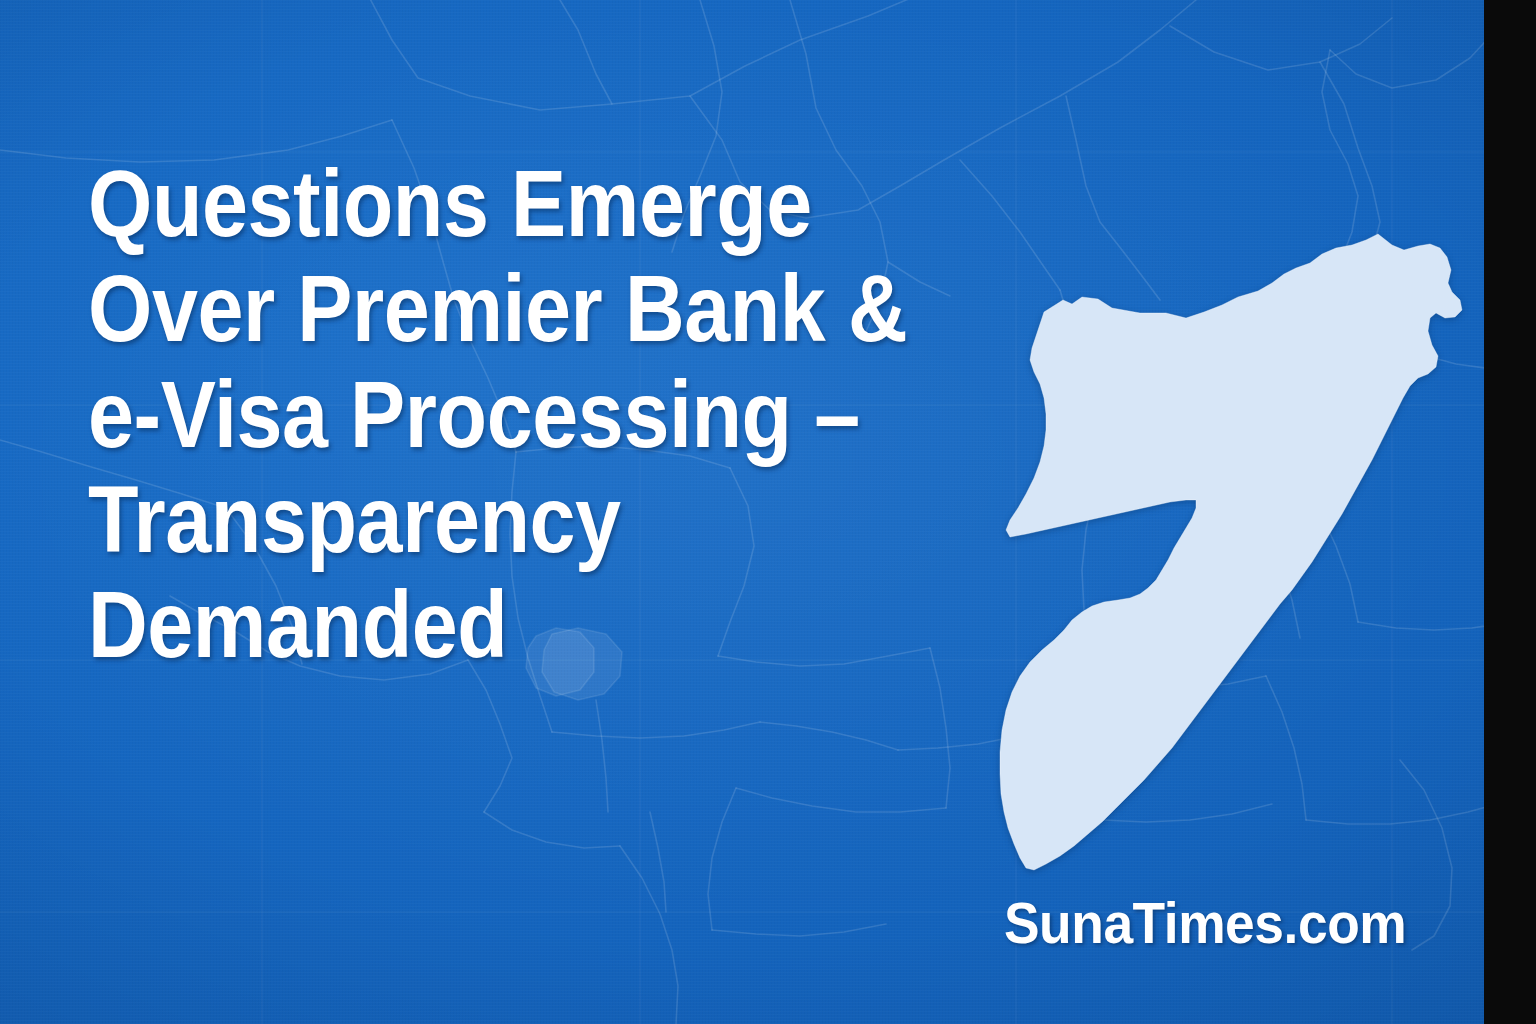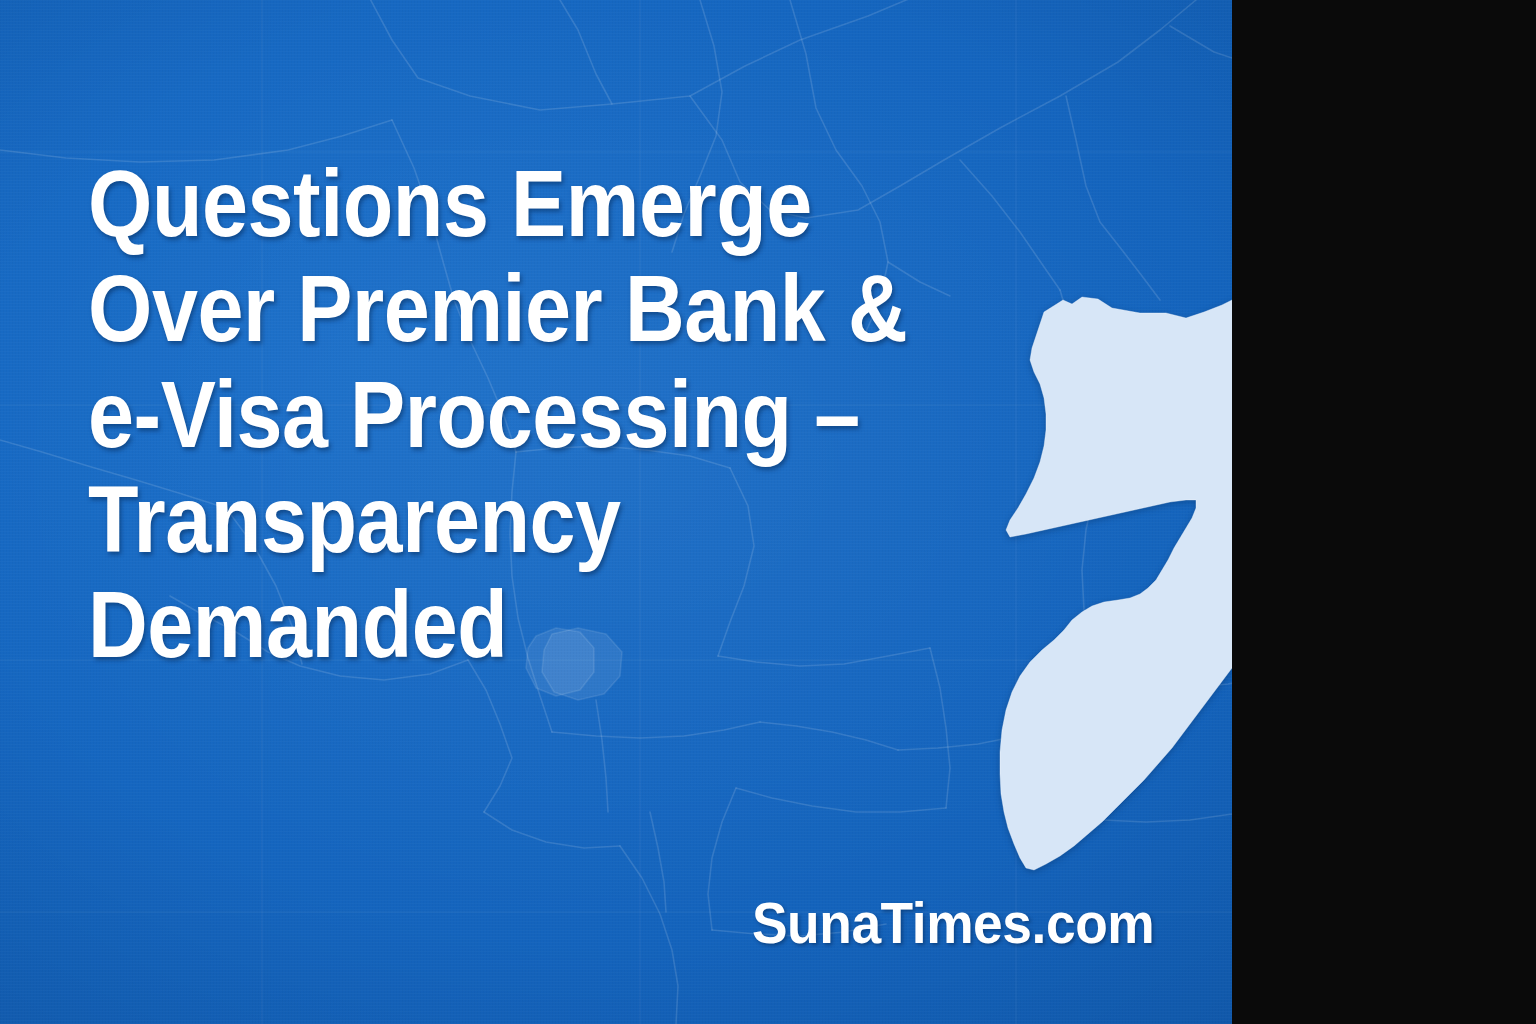--- a/index.html
+++ b/index.html
@@ -3,21 +3,21 @@
 <meta charset="utf-8">
 <style>
   html, body {
     margin: 0;
     padding: 0;
     background: #0a0a0a;
   }
 
   #stage {
     position: relative;
-    width: 1232px;
+    width: 1484px;
     height: 1024px;
     overflow: hidden;
     background: #a21caf;
     font-family: "Liberation Sans", sans-serif;
   }
 
   
   .bg-base {
     position: absolute;
     inset: 0;

